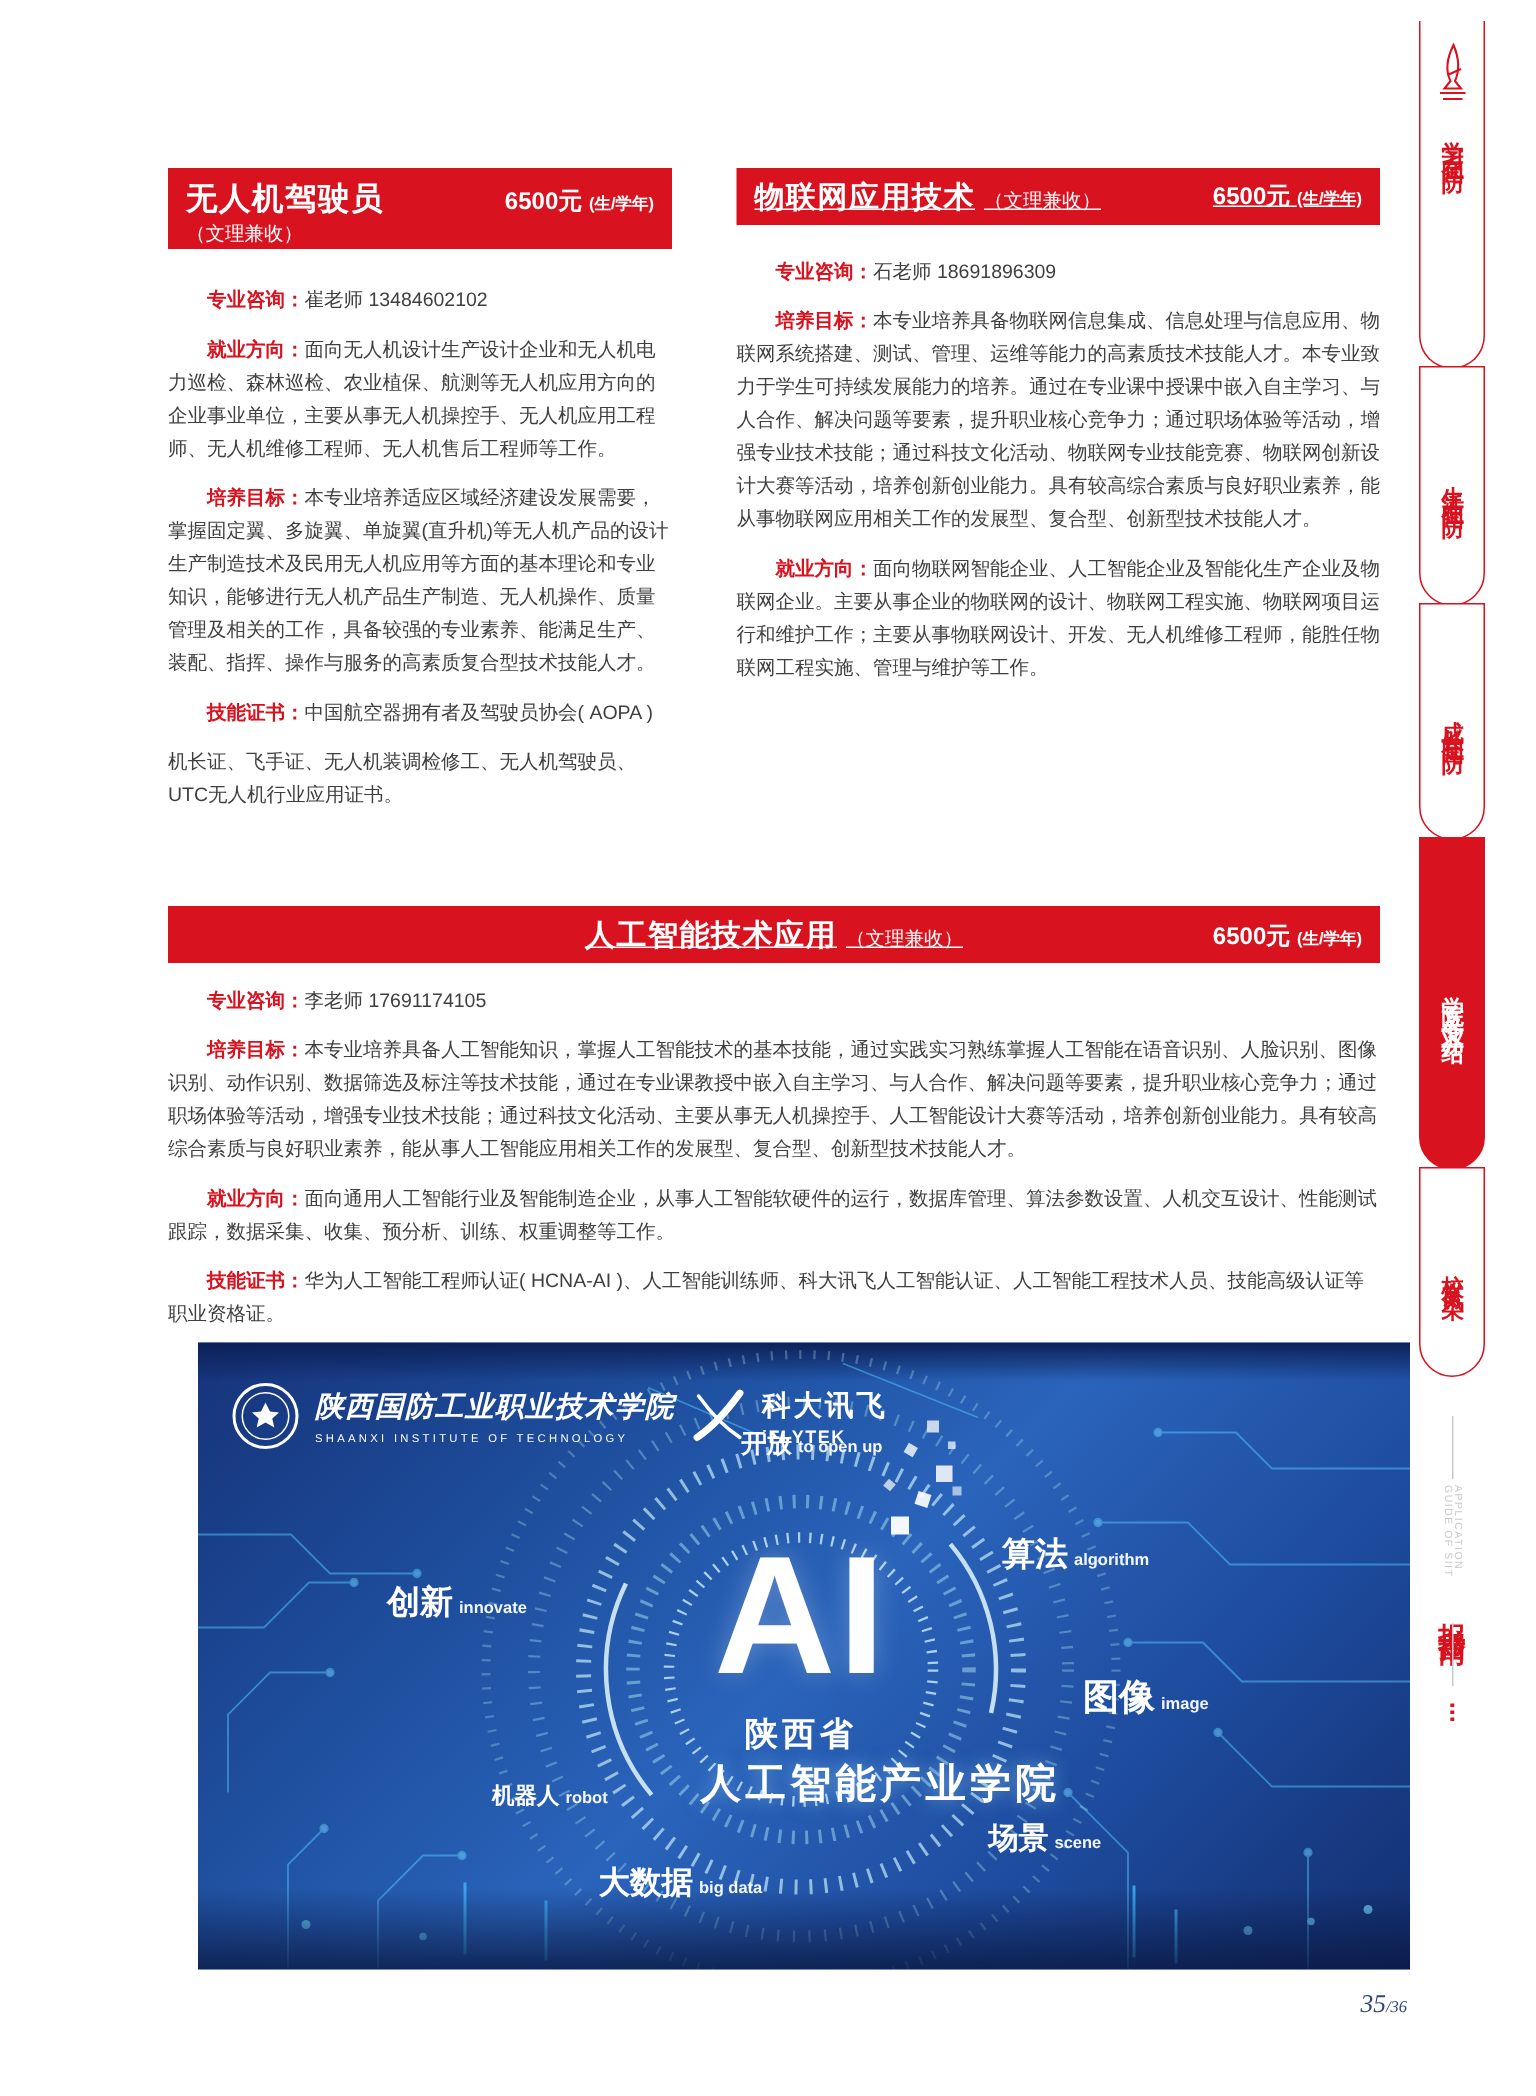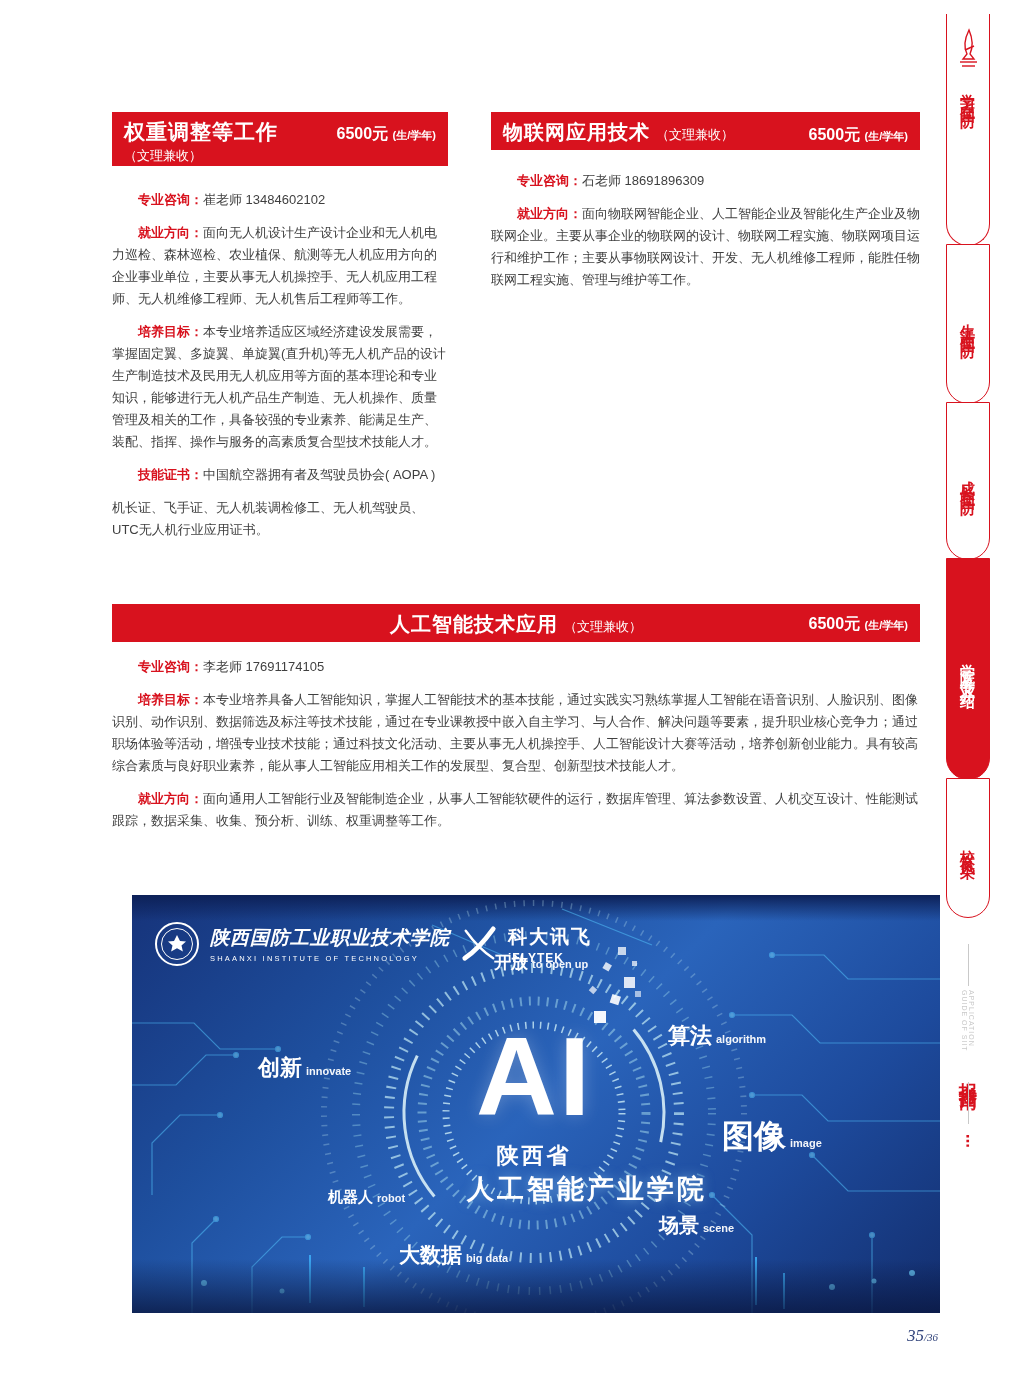--- a/index.html
+++ b/index.html
@@ -8,21 +8,21 @@
 
   
   .bar{background:#d8121e;color:#fff;box-sizing:border-box;}
   .bar-two{height:54px;padding:6px 12px 4px;}
   .bar-row{display:flex;justify-content:space-between;align-items:baseline;}
   .bar-title{font-size:21px;font-weight:bold;letter-spacing:1px;}
   .bar-fee{white-space:nowrap;}
   .bar-fee b{font-size:16px;}
   .bar-fee i{font-style:normal;font-size:11px;font-weight:bold;}
   .bar-sub{font-size:13px;margin-top:1px;}
-  .bar-one{height:38px;display:flex;align-items:flex-end;justify-content:space-between;padding:4px 12px;}
+  .bar-one{height:38px;display:flex;align-items:center;justify-content:space-between;padding:4px 12px;text-decoration:underline;}
   .bar-one .bar-title{font-size:20px;}
   .bar-sub-inline{font-size:13px;margin-left:6px;font-weight:normal;}
   .bar-center{position:relative;justify-content:center;}
   .bar-center .bar-fee{position:absolute;right:12px;top:10px;}
 
   
   .consult,.para{font-size:13px;line-height:22px;color:#3f3f3f;margin:0 0 11px;text-indent:2em;}
   .para.noindent{text-indent:0;}
   .lbl{color:#d8121e;font-weight:bold;}
 
@@ -58,21 +58,21 @@
   .center-cn2{position:absolute;left:201px;top:276px;width:374px;text-align:right;color:#fff;
            font-size:27px;font-weight:bold;letter-spacing:3px;z-index:2;
            text-shadow:0 0 12px rgba(160,220,255,.55);}
 
   .kw{position:absolute;color:#fff;white-space:nowrap;z-index:2;}
   .kw .cn{font-weight:bold;}
   .kw .en{font-size:11px;margin-left:4px;opacity:.95;font-weight:bold;}
   .kw-open{left:362px;top:56px;}     .kw-open .cn{font-size:17px;}
   .kw-innovate{left:126px;top:158px;}.kw-innovate .cn{font-size:22px;}
   .kw-algorithm{left:536px;top:126px;}.kw-algorithm .cn{font-size:22px;}
-  .kw-image{left:590px;top:220px;}   .kw-image .cn{font-size:32px;font-family:Liberation Serif, serif;}
+  .kw-image{left:590px;top:220px;}   .kw-image .cn{font-size:24px;font-family:Liberation Serif, serif;}
   .kw-scene{left:527px;top:317px;}   .kw-scene .cn{font-size:20px;}
   .kw-robot{left:196px;top:293px;}   .kw-robot .cn{font-size:15px;}
   .kw-bigdata{left:267px;top:346px;} .kw-bigdata .cn{font-size:21px;}
 
   
   .sidebar{position:absolute;left:946px;top:16px;width:44px;z-index:5;}
   .tab{box-sizing:border-box;width:44px;border:1.5px solid #d8121e;border-radius:0 0 22px 22px;
        background:#fff;color:#d8121e;display:flex;flex-direction:column;align-items:center;
        justify-content:center;margin-top:-2px;position:relative;}
   .tab .vtext{writing-mode:vertical-rl;text-orientation:upright;font-size:15px;font-weight:bold;
@@ -100,49 +100,51 @@
   .pagenum .small{font-size:11px;}
 </style>
 </head>
 <body>
 
 <div class="page">
 
   <section class="col col-left">
     <header class="bar bar-two">
       <div class="bar-row">
-        <span class="bar-title">权重调整等工作</span>
+        <span class="bar-title">无人机驾驶员</span>
         <span class="bar-fee"><b>6500元</b> <i>(生/学年)</i></span>
       </div>
       <div class="bar-sub">（文理兼收）</div>
     </header>
     <p class="consult"><span class="lbl">专业咨询：</span><span>崔老师 13484602102</span></p>
     <p class="para"><span class="lbl">就业方向：</span><span>面向无人机设计生产设计企业和无人机电力巡检、森林巡检、农业植保、航测等无人机应用方向的企业事业单位，主要从事无人机操控手、无人机应用工程师、无人机维修工程师、无人机售后工程师等工作。</span></p>
     <p class="para"><span class="lbl">培养目标：</span><span>本专业培养适应区域经济建设发展需要，掌握固定翼、多旋翼、单旋翼(直升机)等无人机产品的设计生产制造技术及民用无人机应用等方面的基本理论和专业知识，能够进行无人机产品生产制造、无人机操作、质量管理及相关的工作，具备较强的专业素养、能满足生产、装配、指挥、操作与服务的高素质复合型技术技能人才。</span></p>
     <p class="para"><span class="lbl">技能证书：</span><span>中国航空器拥有者及驾驶员协会( AOPA )</span></p>
     <p class="para noindent"><span>机长证、飞手证、无人机装调检修工、无人机驾驶员、UTC无人机行业应用证书。</span></p>
   </section>
 
   <section class="col col-right">
     <header class="bar bar-one">
       <span><span class="bar-title">物联网应用技术</span><span class="bar-sub-inline">（文理兼收）</span></span>
       <span class="bar-fee"><b>6500元</b> <i>(生/学年)</i></span>
     </header>
     <p class="consult"><span class="lbl">专业咨询：</span><span>石老师 18691896309</span></p>
+    <p class="para"><span class="lbl">培养目标：</span><span>本专业培养具备物联网信息集成、信息处理与信息应用、物联网系统搭建、测试、管理、运维等能力的高素质技术技能人才。本专业致力于学生可持续发展能力的培养。通过在专业课中授课中嵌入自主学习、与人合作、解决问题等要素，提升职业核心竞争力；通过职场体验等活动，增强专业技术技能；通过科技文化活动、物联网专业技能竞赛、物联网创新设计大赛等活动，培养创新创业能力。具有较高综合素质与良好职业素养，能从事物联网应用相关工作的发展型、复合型、创新型技术技能人才。</span></p>
     <p class="para"><span class="lbl">就业方向：</span><span>面向物联网智能企业、人工智能企业及智能化生产企业及物联网企业。主要从事企业的物联网的设计、物联网工程实施、物联网项目运行和维护工作；主要从事物联网设计、开发、无人机维修工程师，能胜任物联网工程实施、管理与维护等工作。</span></p>
   </section>
 
   <section class="ai-section">
     <header class="bar bar-one bar-center">
       <span><span class="bar-title">人工智能技术应用</span><span class="bar-sub-inline">（文理兼收）</span></span>
       <span class="bar-fee"><b>6500元</b> <i>(生/学年)</i></span>
     </header>
     <p class="consult"><span class="lbl">专业咨询：</span><span>李老师 17691174105</span></p>
     <p class="para"><span class="lbl">培养目标：</span><span>本专业培养具备人工智能知识，掌握人工智能技术的基本技能，通过实践实习熟练掌握人工智能在语音识别、人脸识别、图像识别、动作识别、数据筛选及标注等技术技能，通过在专业课教授中嵌入自主学习、与人合作、解决问题等要素，提升职业核心竞争力；通过职场体验等活动，增强专业技术技能；通过科技文化活动、主要从事无人机操控手、人工智能设计大赛等活动，培养创新创业能力。具有较高综合素质与良好职业素养，能从事人工智能应用相关工作的发展型、复合型、创新型技术技能人才。</span></p>
     <p class="para"><span class="lbl">就业方向：</span><span>面向通用人工智能行业及智能制造企业，从事人工智能软硬件的运行，数据库管理、算法参数设置、人机交互设计、性能测试跟踪，数据采集、收集、预分析、训练、权重调整等工作。</span></p>
+    <p class="para"><span class="lbl">技能证书：</span><span>华为人工智能工程师认证( HCNA-AI )、人工智能训练师、科大讯飞人工智能认证、人工智能工程技术人员、技能高级认证等职业资格证。</span></p>
   </section>
 
   <div class="banner">
 
     <svg class="deco" width="808" height="418" viewBox="0 0 808 418">
       <g stroke="#55c8ff" stroke-width="1.2" fill="none" opacity="0.5">
         <path d="M0 128 h62 l26 26 h58"></path>
           <circle cx="146" cy="154" r="2.5" fill="#7fdcff"></circle>
         <path d="M0 190 h44 l30 -30 h30"></path>
           <circle cx="104" cy="160" r="2.5" fill="#7fdcff"></circle>

